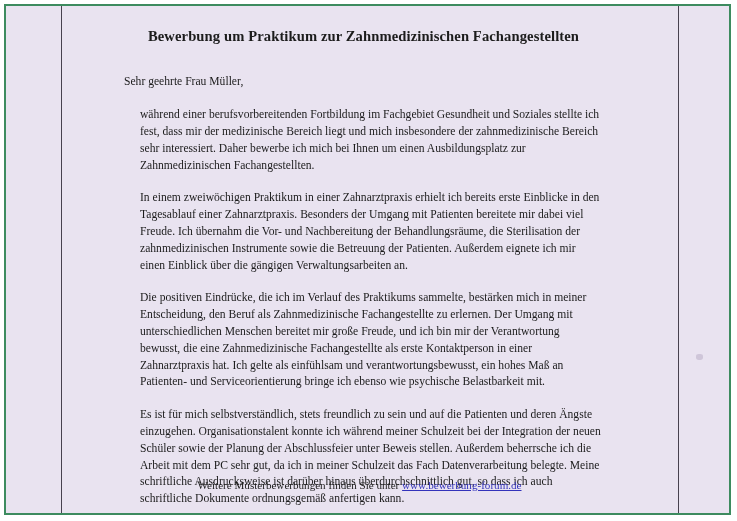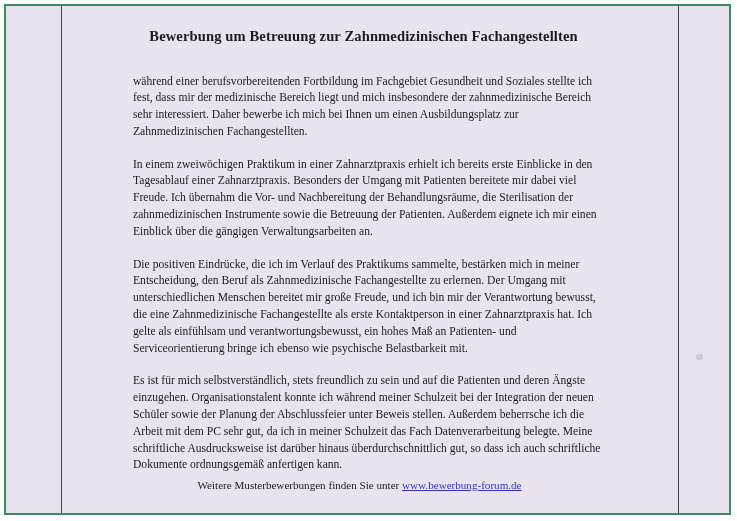--- a/index.html
+++ b/index.html
@@ -75,21 +75,21 @@
     font-size: 11.6px;
     color: #1b1b1b;
     line-height: 1.45;
     margin: 0 0 17px 0;
   }
 
   .para {
     font-size: 11.6px;
     color: #1b1b1b;
     line-height: 1.45;
-    margin: 0 0 16px 9px;
+    margin: 0 0 16px 16px;
     text-align: left;
   }
 
   .footer {
     position: absolute;
     left: 0;
     right: 16px;
     bottom: 22px;
     text-align: center;
     font-size: 11.1px;
@@ -117,24 +117,25 @@
 
 <div class="page-frame">
   <div class="sheet">
 
     <div class="edge-rule left"></div>
     <div class="edge-rule right"></div>
     <div class="smudge"></div>
 
     <div class="content">
 
-      <h1 class="doc-title">Bewerbung um Betreuung zur Zahnmedizinischen Fachangestellten</h1>
+      <h1 class="doc-title">Bewerbung um Praktikum zur Zahnmedizinischen Fachangestellten</h1>
 
       <div class="body-block">
 
+        <p class="salutation">Sehr geehrte Frau Müller,</p>
 
         <p class="para">während einer berufsvorbereitenden Fortbildung im Fachgebiet Gesundheit und Soziales stellte ich fest, dass mir der medizinische Bereich liegt und mich insbesondere der zahnmedizinische Bereich sehr interessiert. Daher bewerbe ich mich bei Ihnen um einen Ausbildungsplatz zur Zahnmedizinischen Fachangestellten.</p>
 
         <p class="para">In einem zweiwöchigen Praktikum in einer Zahnarztpraxis erhielt ich bereits erste Einblicke in den Tagesablauf einer Zahnarztpraxis. Besonders der Umgang mit Patienten bereitete mir dabei viel Freude. Ich übernahm die Vor- und Nachbereitung der Behandlungsräume, die Sterilisation der zahnmedizinischen Instrumente sowie die Betreuung der Patienten. Außerdem eignete ich mir einen Einblick über die gängigen Verwaltungsarbeiten an.</p>
 
         <p class="para">Die positiven Eindrücke, die ich im Verlauf des Praktikums sammelte, bestärken mich in meiner Entscheidung, den Beruf als Zahnmedizinische Fachangestellte zu erlernen. Der Umgang mit unterschiedlichen Menschen bereitet mir große Freude, und ich bin mir der Verantwortung bewusst, die eine Zahnmedizinische Fachangestellte als erste Kontaktperson in einer Zahnarztpraxis hat. Ich gelte als einfühlsam und verantwortungsbewusst, ein hohes Maß an Patienten- und Serviceorientierung bringe ich ebenso wie psychische Belastbarkeit mit.</p>
 
         <p class="para">Es ist für mich selbstverständlich, stets freundlich zu sein und auf die Patienten und deren Ängste einzugehen. Organisationstalent konnte ich während meiner Schulzeit bei der Integration der neuen Schüler sowie der Planung der Abschlussfeier unter Beweis stellen. Außerdem beherrsche ich die Arbeit mit dem PC sehr gut, da ich in meiner Schulzeit das Fach Datenverarbeitung belegte. Meine schriftliche Ausdrucksweise ist darüber hinaus überdurchschnittlich gut, so dass ich auch schriftliche Dokumente ordnungsgemäß anfertigen kann.</p>
 
       </div>

